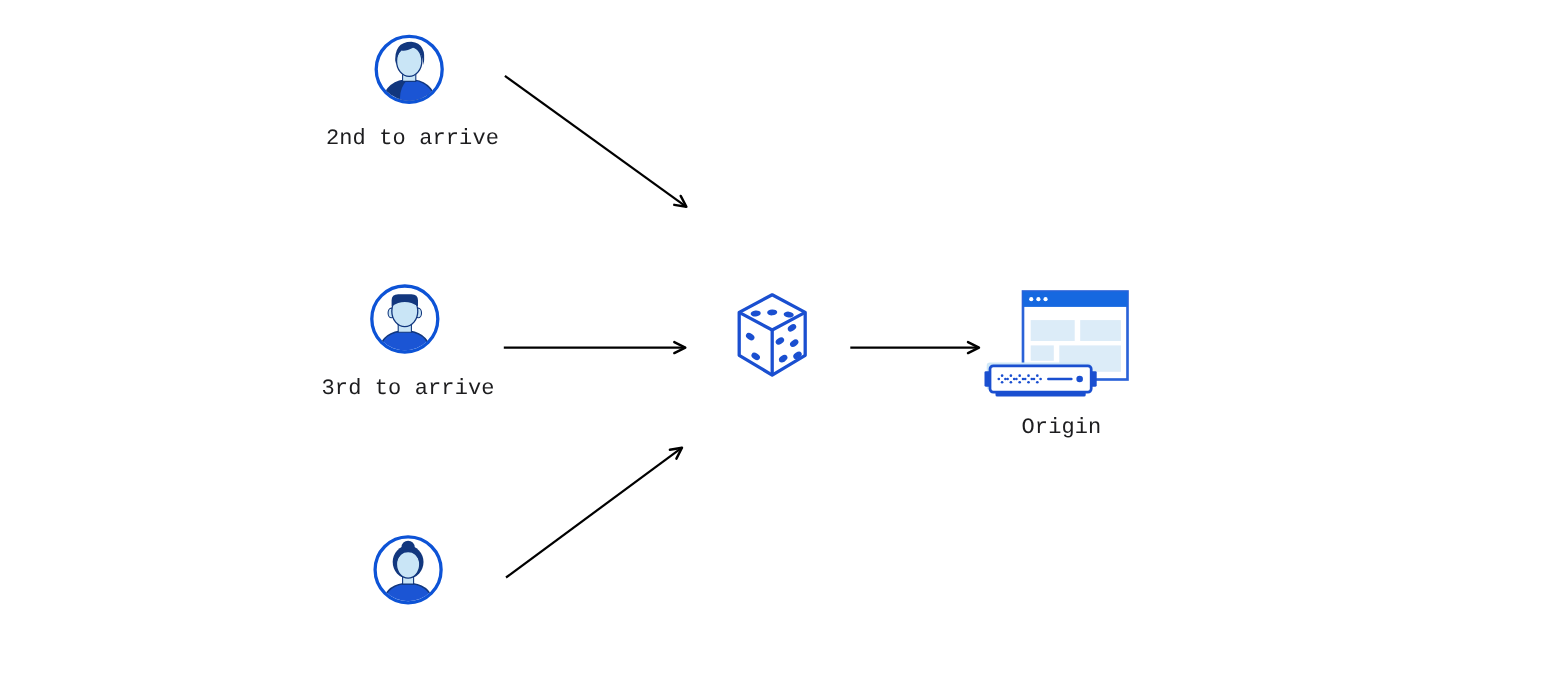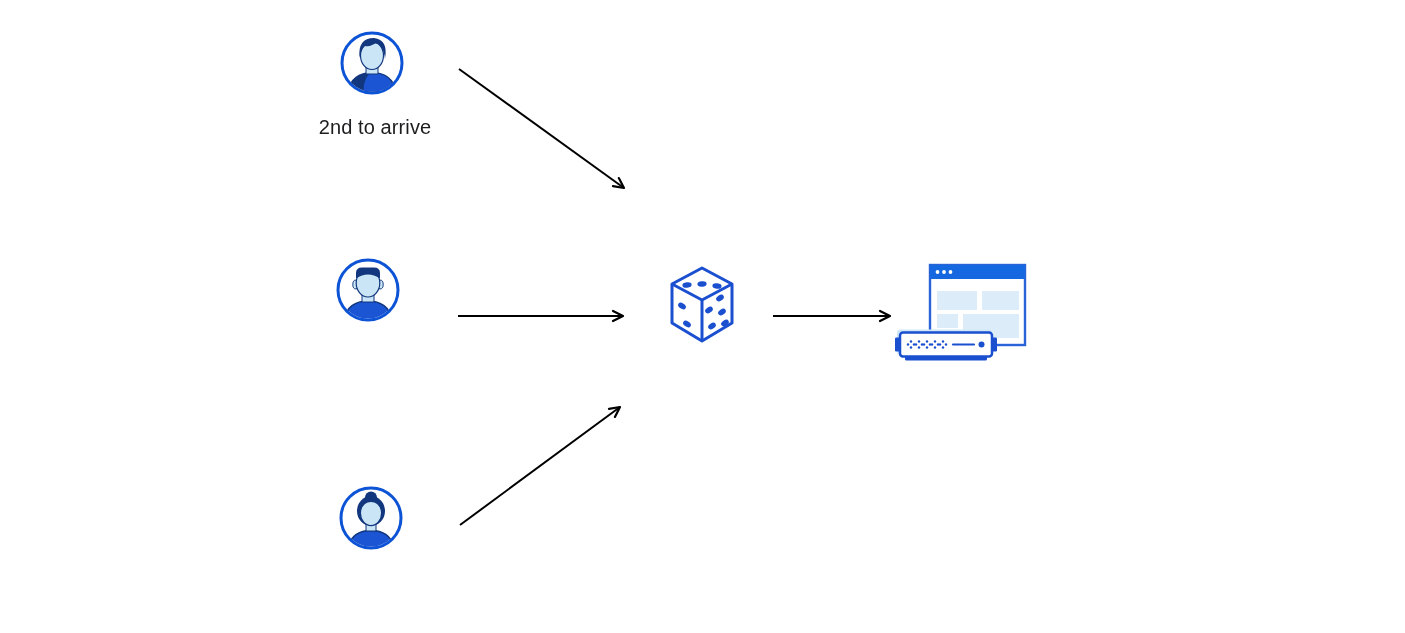--- a/index.html
+++ b/index.html
@@ -17,20 +17,21 @@
   }
   .abs { position: absolute; }
   .node-label {
     position: absolute;
     width: 170px;
     text-align: center;
     font-size: 20px;
     line-height: 24px;
     color: #1d1d1f;
     letter-spacing: 0.1px;
+    font-family: Liberation Mono, monospace;
   }
   .arrow-layer {
     position: absolute;
     left: 0; top: 0;
     width: 1405px; height: 633px;
     pointer-events: none;
   }
 </style>
 </head>
 <body>
@@ -79,20 +80,21 @@
       <g clip-path="url(#c2)">
         <path d="M7 64 Q11 43 32 43 Q53 43 57 64 Z" fill="#1b55d4" stroke="#12377e" stroke-width="1.4"></path>
         <path d="M26 33 h12 v11 h-12 z" fill="#c9e5f6" stroke="#12377e" stroke-width="1"></path>
         <ellipse cx="19.8" cy="26.5" rx="3" ry="4.4" fill="#c9e5f6" stroke="#12377e" stroke-width="1"></ellipse>
         <ellipse cx="44.2" cy="26.5" rx="3" ry="4.4" fill="#c9e5f6" stroke="#12377e" stroke-width="1"></ellipse>
         <ellipse cx="32" cy="25" rx="11.8" ry="14" fill="#c9e5f6" stroke="#12377e" stroke-width="1.2"></ellipse>
         <path d="M20 20.5 L20 15 Q20 9.5 26 9.5 L38 9.5 Q44 9.5 44 15 L44 20.5 Q38 16.5 32 16.5 Q26 16.5 20 20.5 Z" fill="#12377e"></path>
       </g>
     </svg>
   </div>
+  <div class="node-label" style="left:286px; top:342px;">3rd to arrive</div>
 
   <div class="abs" style="left:339px; top:486px;">
     <svg width="64" height="64" viewBox="0 0 64 64">
       <defs>
           <clipPath id="c3">
             <circle cx="32" cy="32" r="28.6"></circle>
           </clipPath>
         </defs>
       <circle cx="32" cy="32" r="30" fill="#ffffff" stroke="#0d53d6" stroke-width="3"></circle>
       <g clip-path="url(#c3)">
@@ -171,14 +173,15 @@
           <circle cx="49" cy="79.5" r="1.2"></circle>
             <circle cx="46" cy="82.5" r="1.2"></circle>
             <circle cx="52" cy="82.5" r="1.2"></circle>
             <circle cx="49" cy="85.5" r="1.2"></circle>
         </g>
       </g>
       <line x1="59" y1="82.5" x2="80" y2="82.5" stroke="#1a4fd0" stroke-width="2.2" stroke-linecap="round"></line>
       <circle cx="87.5" cy="82.5" r="3" fill="#1a4fd0"></circle>
     </svg>
   </div>
+  <div class="node-label" style="left:880px; top:378px;">Origin</div>
 
 </div>
 
 </body></html>

